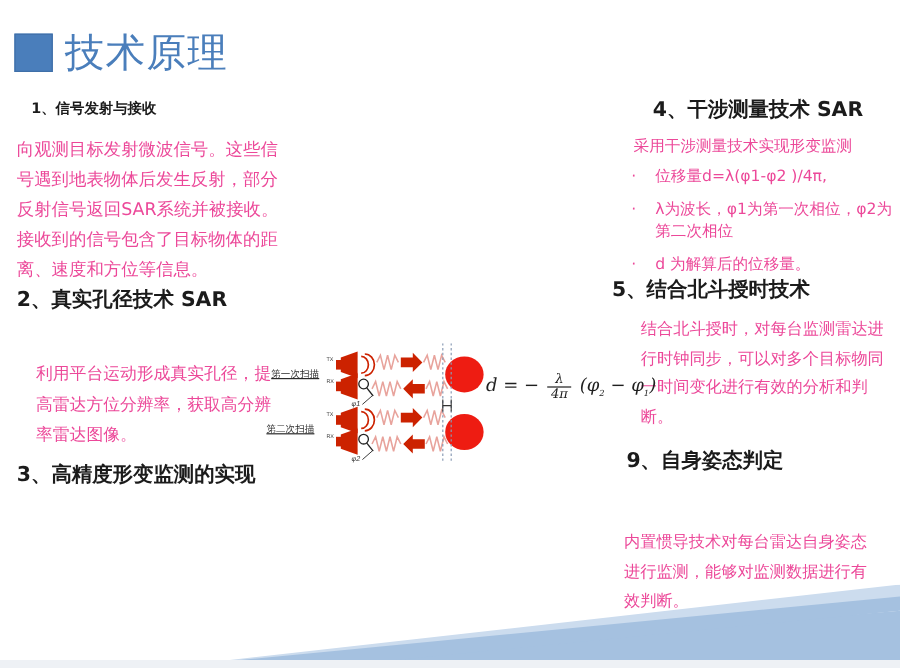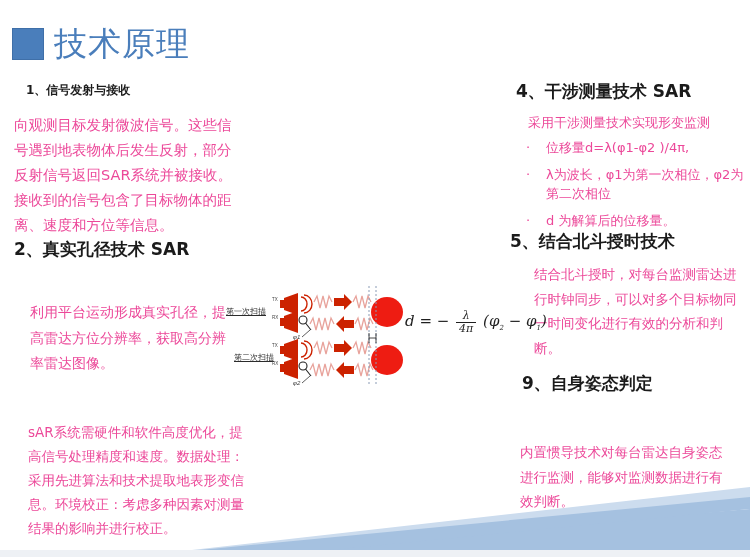--- a/index.html
+++ b/index.html
@@ -46,21 +46,21 @@
 
   #sec2{position:absolute;left:14px;top:238px;text-align:center;}
   #sec2 .sec-head{font-size:17px;}
   #sec2-body{position:absolute;left:30px;top:300px;width:200px;font-size:14px;line-height:25.5px;}
 
   #sec3{position:absolute;left:14px;top:384px;}
   #sec3 .sec-head{font-size:17px;}
   #sec3-body{position:absolute;left:28px;top:420px;width:225px;font-size:13.5px;line-height:24px;}
 
   
-  #sec4{position:absolute;left:516px;top:80px;}
+  #sec4{position:absolute;left:544px;top:80px;}
   #sec4 .sec-head{font-size:17px;}
   #sec4-lead{position:absolute;left:528px;top:113px;width:225px;font-size:13px;line-height:20px;}
   #sec4-list{position:absolute;left:522px;top:138px;width:230px;font-size:13px;line-height:19px;}
   #sec4-list .bullet-row{display:flex;margin-bottom:8px;}
   #sec4-list .bullet-dot{width:20px;flex:0 0 20px;text-align:left;padding-left:4px;}
   #sec4-list .bullet-txt{flex:1;}
 
   #sec5{position:absolute;left:510px;top:230px;}
   #sec5 .sec-head{font-size:17px;text-align:center;}
   #sec5-body{position:absolute;left:534px;top:262px;width:205px;font-size:13.5px;line-height:24.5px;}
@@ -70,21 +70,21 @@
   #sec6-body{position:absolute;left:520px;top:440px;width:205px;font-size:13.5px;line-height:24.5px;}
 
   
   #diagram{position:absolute;left:222px;top:286px;width:200px;height:100px;}
   .scan-label{
     position:absolute;font-size:8px;color:#2b2b2b;
     text-decoration:underline;white-space:nowrap;
     font-family:"DejaVu Sans","Liberation Sans",sans-serif;
   }
   #scan1-label{left:4px;top:20px;}
-  #scan2-label{left:12px;top:66px;}
+  #scan2-label{left:0px;top:66px;}
   .tiny-tag{position:absolute;font-size:4.5px;color:#444;}
   .phase-lbl{position:absolute;font-size:6px;color:#333;font-style:italic;}
 
   #formula{
     position:absolute;left:405px;top:310px;
     font-family:"DejaVu Serif","Liberation Serif",serif;
     font-style:italic;font-size:15px;color:#1f1f1f;
     white-space:nowrap;
   }
   #formula .frac{display:inline-block;vertical-align:middle;text-align:center;font-size:11px;line-height:1.05;margin:0 2px;}
@@ -105,21 +105,23 @@
   <div id="sec1">
     <div class="sec-head">1、信号发射与接收</div>
   </div>
   <div id="sec1-body" class="sec-body">向观测目标发射微波信号。这些信号遇到地表物体后发生反射，部分反射信号返回SAR系统并被接收。接收到的信号包含了目标物体的距离、速度和方位等信息。</div>
 
   <div id="sec2">
     <div class="sec-head">2、真实孔径技术 SAR</div>
   </div>
   <div id="sec2-body" class="sec-body">利用平台运动形成真实孔径，提高雷达方位分辨率，获取高分辨率雷达图像。</div>
 
-  <div id="sec3-body" class="sec-body">sAR系统需硬件和软件高度优化，提高信号处理精度和速度。数据处理：采用先进算法和技术提取地表形变信息。环境校正：考虑多种因素对测量结果的影响并进行校正。</div>
+  <div id="sec3">
+    <div class="sec-head">3、高精度形变监测的实现</div>
+  </div>
 
   <div id="sec4">
     <div class="sec-head">4、干涉测量技术 SAR</div>
   </div>
   <div id="sec4-lead" class="sec-body">采用干涉测量技术实现形变监测</div>
   <div id="sec4-list" class="sec-body">
     <div class="bullet-row">
       <span class="bullet-dot">·</span>
       <span class="bullet-txt">位移量d=λ(φ1-φ2 )/4π,</span>
     </div>

